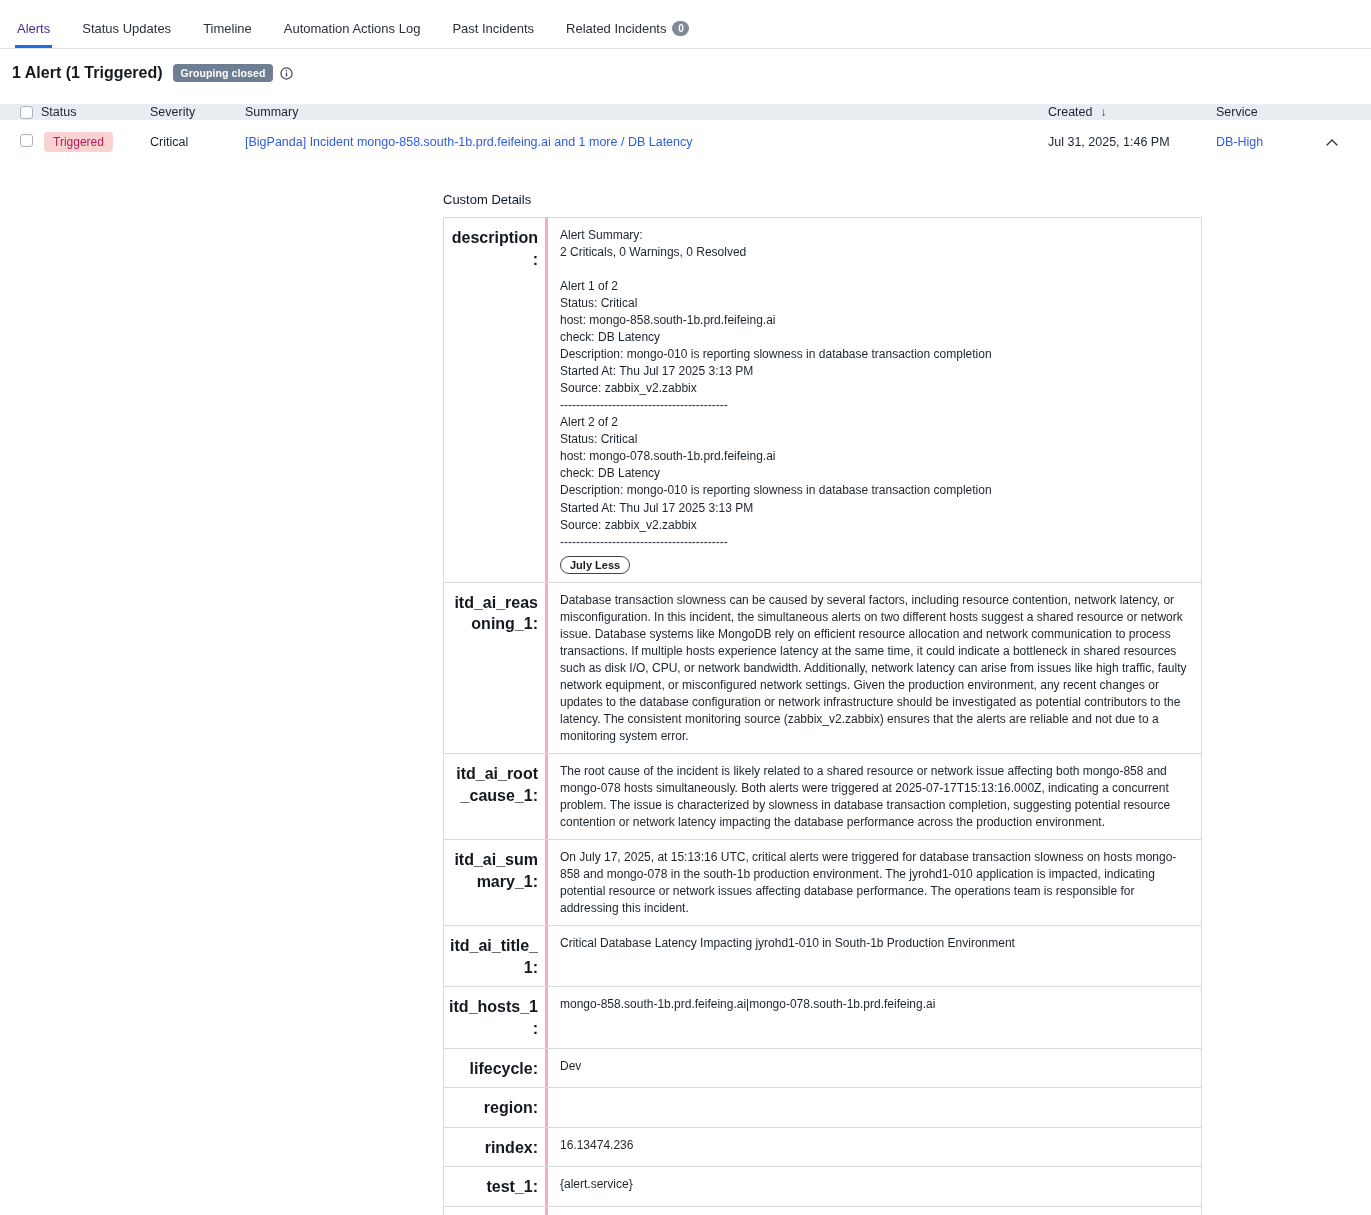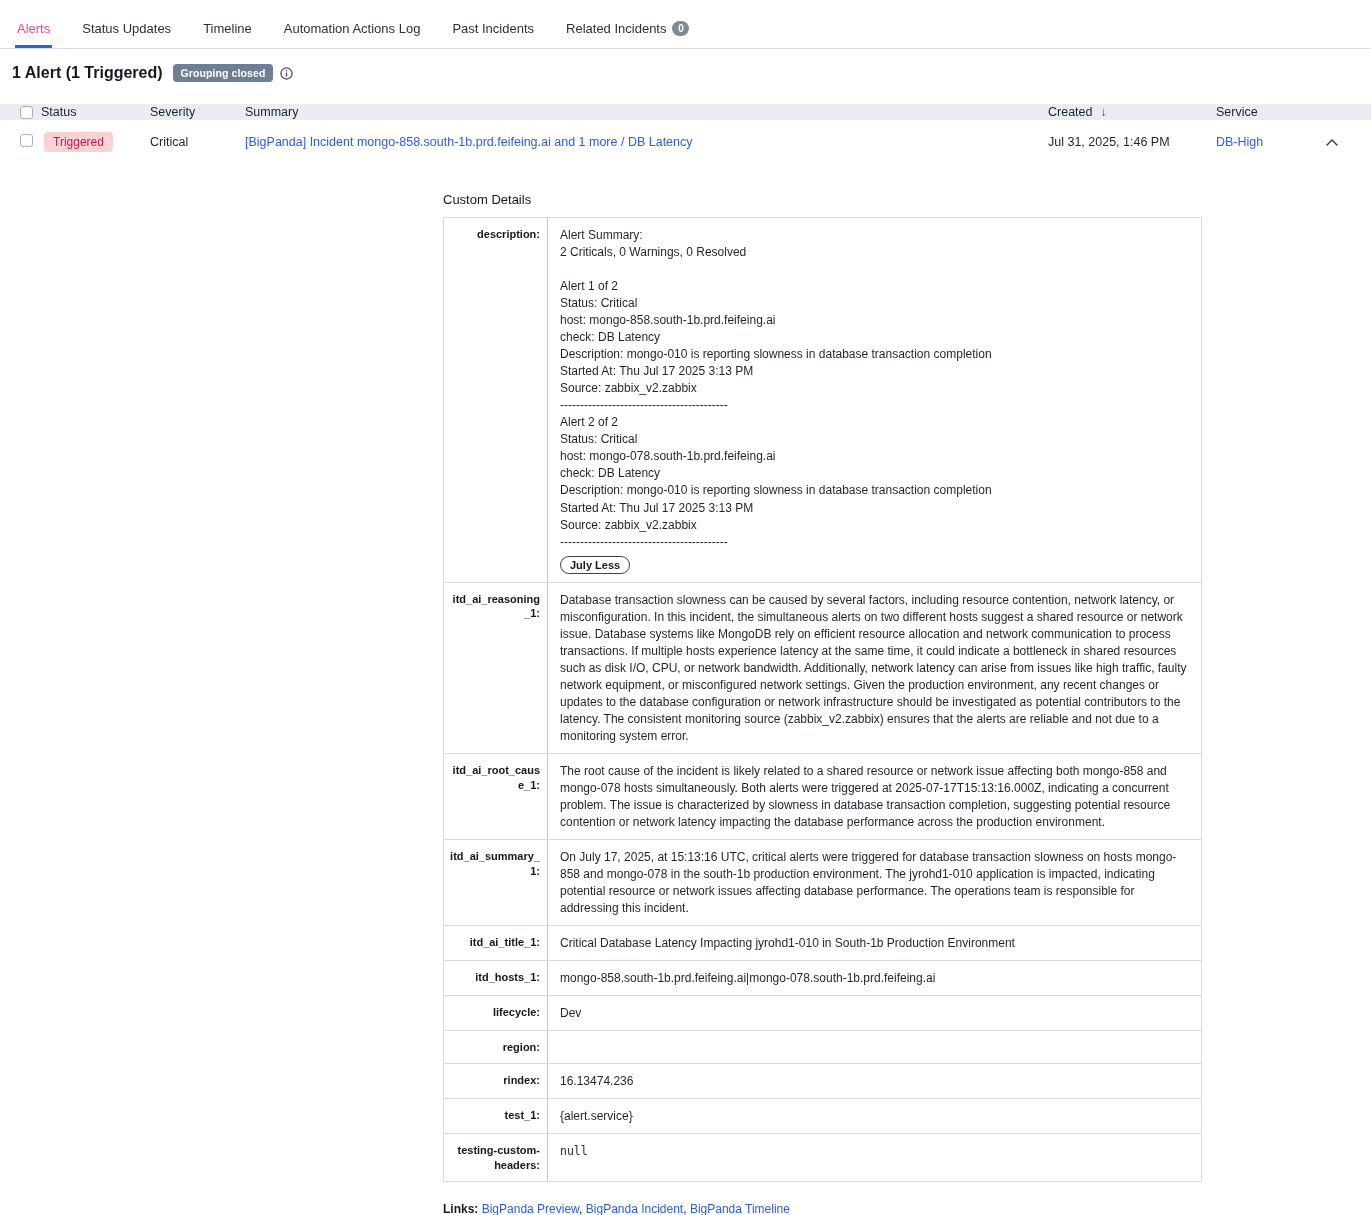--- a/index.html
+++ b/index.html
@@ -25,21 +25,21 @@
     font-size: 13px;
     color: #2b3038;
     padding: 0 2px 12px 2px;
     cursor: pointer;
     display: flex;
     align-items: center;
     gap: 6px;
     white-space: nowrap;
   }
   .tab.active {
-    color: #ec4899;
+    color: #4c1d95;
     border-bottom: 3px solid #1a6ee0;
     padding-bottom: 9px;
   }
   .tab-count-badge {
     background: #808b9a;
     color: #fff;
     font-size: 10px;
     font-weight: bold;
     min-width: 17px;
     height: 15px;
@@ -112,26 +112,26 @@
 
   
   .expanded { margin-left: 443px; width: 759px; }
   .custom-details-title { margin-top: 28px; font-size: 13px; color: #0f172a; }
   .kv-table { border: 1px solid #d6dade; margin-top: 10px; }
   .kv-row { display: grid; grid-template-columns: 104px 1fr; }
   .kv-row + .kv-row { border-top: 1px solid #d6dade; }
   .kv-label {
     text-align: right;
     font-weight: bold;
-    font-size: 11px;
+    font-size: 16px;
     padding: 9px 7px 8px 5px;
     line-height: 1.35;
     overflow-wrap: anywhere;
     word-break: break-word;
-    border-right: 1px solid #f9a8d4;
+    border-right: 3px solid #f9a8d4;
     color: #14181f;
   }
   .kv-value {
     padding: 9px 12px 8px 12px;
     font-size: 12px;
     line-height: 1.42;
     color: #1e242c;
     min-height: 15px;
   }
   .pre-line { white-space: pre-line; }

